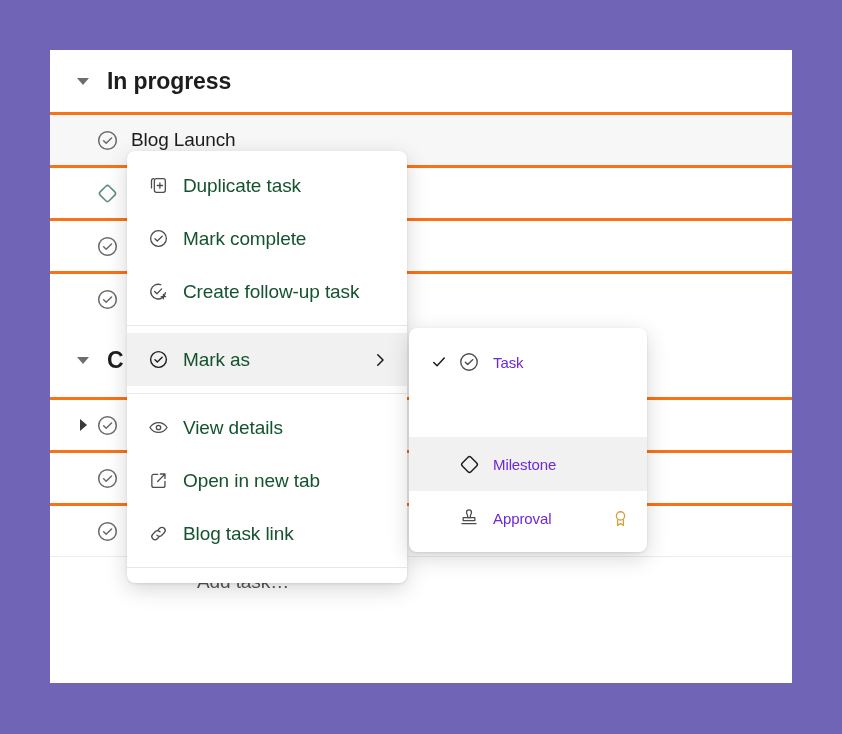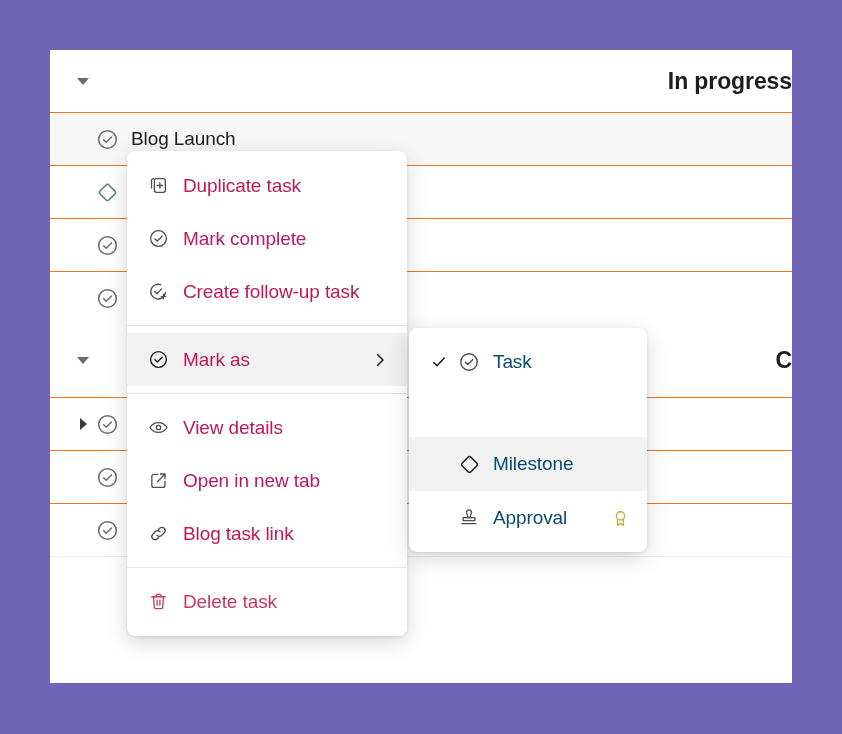--- a/index.html
+++ b/index.html
@@ -26,21 +26,20 @@
     background: #ffffff;
     overflow: hidden;
   }
 
   .section-header {
     height: 62px;
     display: flex;
     align-items: center;
     padding-left: 22px;
     box-sizing: border-box;
-    justify-content: space-between;
   }
   .section-header .caret {
     width: 22px;
     display: flex;
     align-items: center;
     justify-content: center;
     flex: none;
   }
   .caret-down {
     width: 0; height: 0;
@@ -60,21 +59,21 @@
     color: #1d1d1d;
     letter-spacing: -0.1px;
     margin-left: 13px;
     white-space: nowrap;
   }
 
   .task-row {
     height: 53px;
     display: flex;
     align-items: center;
-    border-top: 1px solid #f97316;
+    border-top: 3px solid #f97316;
     box-sizing: border-box;
     padding-left: 22px;
   }
   .task-row.highlight { background: #f7f7f7; }
   .task-row .expander {
     width: 22px; flex: none;
     display: flex; align-items: center; justify-content: center;
   }
   .task-row .status-icon {
     width: 26px; flex: none;
@@ -123,21 +122,21 @@
     cursor: default;
   }
   .menu-item.active { background: #f1f1f1; }
   .menu-item .mi-icon {
     width: 22px; height: 22px; flex: none;
     display: flex; align-items: center; justify-content: center;
     margin-right: 14px;
   }
   .menu-item .mi-label {
     font-size: 19px;
-    color: #be185d;
+    color: #14532d;
     letter-spacing: -0.1px;
     white-space: nowrap;
     flex: 1;
   }
   .menu-item.danger .mi-label { color: #c23b5e; }
   .menu-item .mi-arrow {
     flex: none;
     display: flex; align-items: center; justify-content: center;
     margin-left: 8px;
   }
@@ -172,22 +171,22 @@
     width: 20px; flex: none;
     display: flex; align-items: center; justify-content: center;
     margin-right: 8px;
   }
   .sub-icon {
     width: 24px; flex: none;
     display: flex; align-items: center; justify-content: center;
     margin-right: 12px;
   }
   .sub-label {
-    font-size: 19px;
-    color: #0c4a6e;
+    font-size: 15px;
+    color: #6d28d9;
     letter-spacing: -0.1px;
     white-space: nowrap;
     flex: 1;
   }
   .sub-badge { flex: none; display: flex; align-items: center; }
 
   svg { display: block; }
 </style>
 </head>
 <body>
@@ -369,31 +368,20 @@
       <svg width="21" height="21" viewBox="0 0 24 24" fill="none" stroke="#4d4d4d" stroke-width="1.5">
         <path d="M10.2 13.8a3.6 3.6 0 0 0 5.3.4l3-3a3.6 3.6 0 0 0-5.1-5.1l-1.7 1.7" stroke-linecap="round" stroke-linejoin="round"></path>
         <path d="M13.8 10.2a3.6 3.6 0 0 0-5.3-.4l-3 3a3.6 3.6 0 0 0 5.1 5.1l1.7-1.7" stroke-linecap="round" stroke-linejoin="round"></path>
       </svg>
     </span>
     <span class="mi-label">Blog task link</span>
   </div>
 
   <div class="menu-sep"></div>
 
-  <div class="menu-item danger">
-    <span class="mi-icon">
-      <svg width="21" height="21" viewBox="0 0 24 24" fill="none" stroke="#c23b5e" stroke-width="1.5">
-        <path d="M4.2 6.6h15.6" stroke-linecap="round"></path>
-        <path d="M9.2 6.6V5.2a1.3 1.3 0 0 1 1.3-1.3h3a1.3 1.3 0 0 1 1.3 1.3v1.4" stroke-linecap="round" stroke-linejoin="round"></path>
-        <path d="M6.3 6.6l.9 12a1.7 1.7 0 0 0 1.7 1.6h6.2a1.7 1.7 0 0 0 1.7-1.6l.9-12" stroke-linecap="round" stroke-linejoin="round"></path>
-        <path d="M10.4 10.4v6M13.6 10.4v6" stroke-linecap="round"></path>
-      </svg>
-    </span>
-    <span class="mi-label">Delete task</span>
-  </div>
 </div>
 
 <div id="submenu">
 
   <div class="sub-item">
     <span class="sub-check">
       <svg width="18" height="18" viewBox="0 0 24 24" fill="none" stroke="#1d1d1d" stroke-width="2">
         <path d="M5 12.6l4.4 4.4L19 6.6" stroke-linecap="round" stroke-linejoin="round"></path>
       </svg>
     </span>

